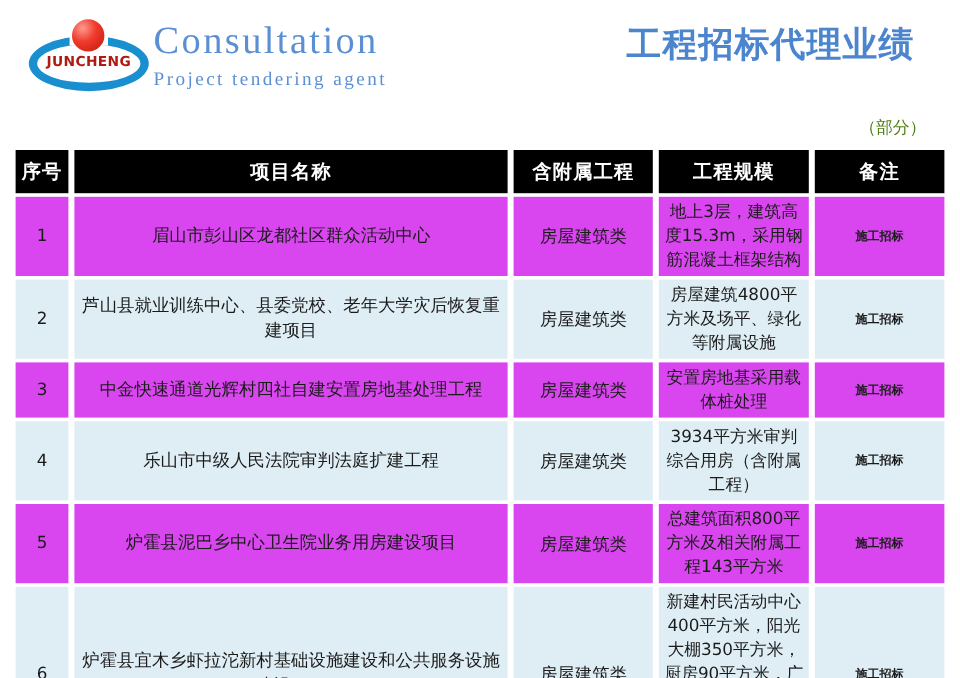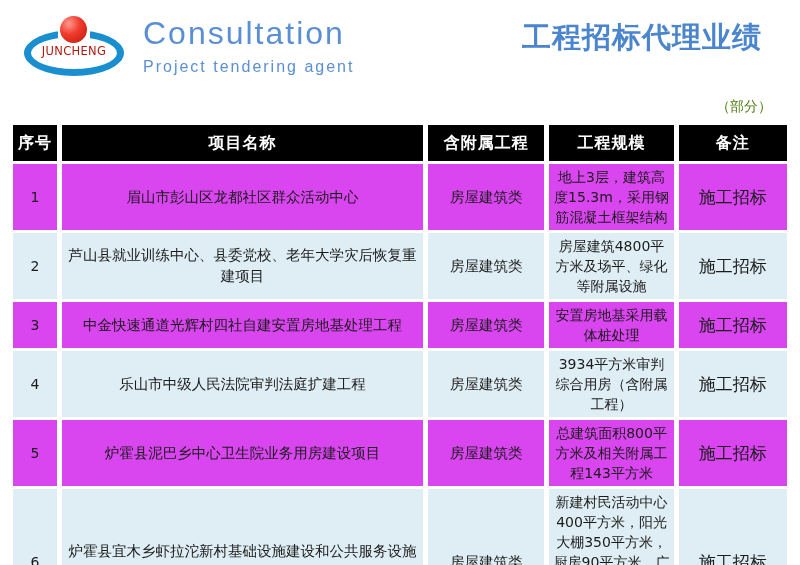--- a/index.html
+++ b/index.html
@@ -56,32 +56,32 @@
     border-radius: 50%;
     background: radial-gradient(circle at 33% 28%, #ff9a8f 0%, #ef3b2c 42%, #c0170c 100%);
   }
   .logo-text {
     position: absolute;
     left: 8px;
     top: 32px;
     width: 88px;
     text-align: center;
     font-family: "DejaVu Sans", sans-serif;
-    font-weight: normal;
+    font-weight: bold;
     font-size: 11.5px;
     letter-spacing: 0.3px;
     color: #b01a10;
     text-shadow: 0 1px 0 #ffffff;
   }
 
   .eng-title {
     position: absolute;
-    left: 143px;
+    left: 128px;
     top: 14px;
-    font-family: Liberation Sans, sans-serif;
+    font-family: Liberation Serif, serif;
     color: #5b8fd4;
   }
   .eng-title .line1 {
     font-size: 32px;
     letter-spacing: 2px;
     line-height: 38px;
     white-space: pre;
   }
   .eng-title .line2 {
     font-size: 16px;
@@ -159,21 +159,22 @@
   td.ptype {
     font-size: 14.5px;
   }
   td.pscale {
     font-size: 14px;
     line-height: 20px;
     padding-left: 5px;
     padding-right: 5px;
   }
   td.premark {
-    font-size: 17px;
+    font-size: 10px;
+    font-weight: bold;
   }
 
   col.c-idx   { width: 44px;  }
   col.c-name  { width: 360px; }
   col.c-type  { width: 116px; }
   col.c-scale { width: 124px; }
   col.c-rem   { width: 108px; }
 </style>
 </head>
 <body>

